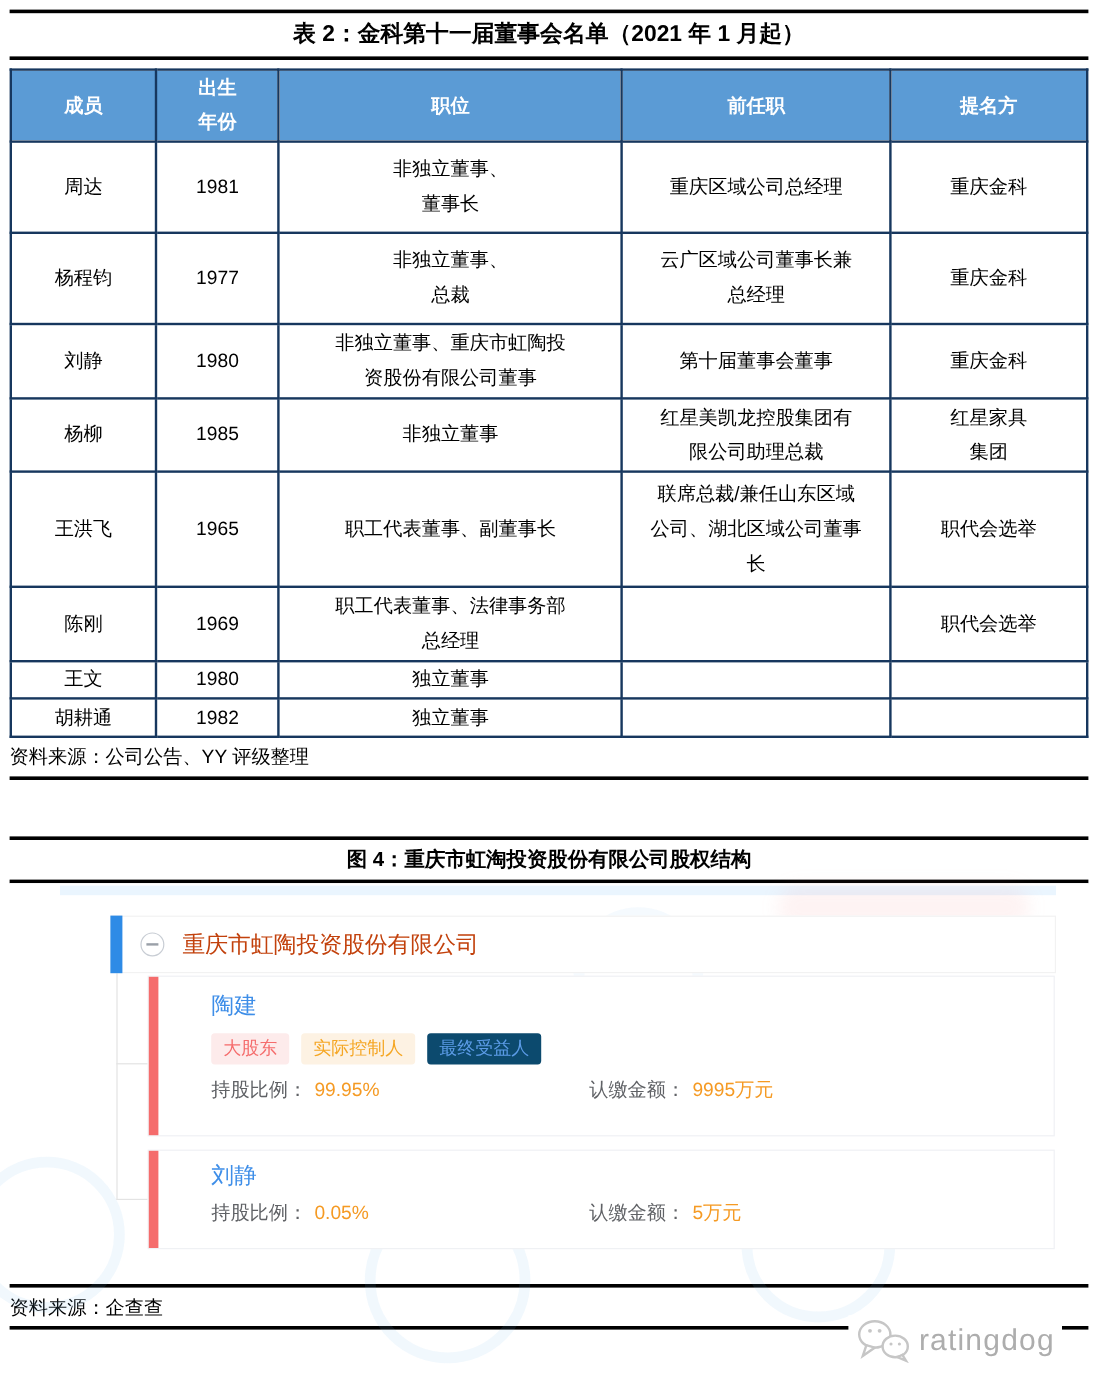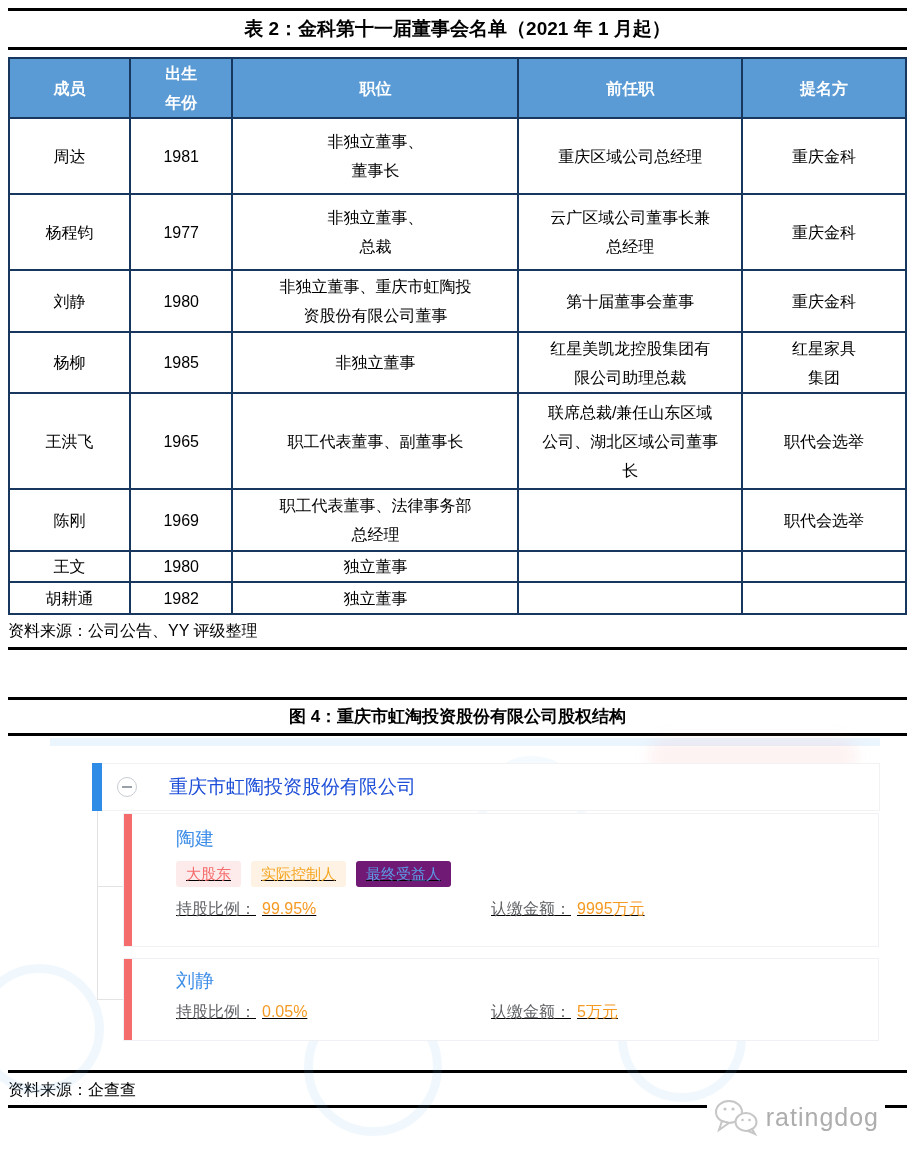--- a/index.html
+++ b/index.html
@@ -41,39 +41,39 @@
   .wm4 { left:470px; top:20px;  width:90px;  height:90px; border-color:rgba(120,190,240,0.07); }
   .smudge { position:absolute; left:640px; top:2px; width:210px; height:36px;
             background:rgba(248,140,140,0.10); filter:blur(7px); border-radius:18px; }
 
   .main-row { position:absolute; left:84px; top:27px; width:786px; height:46px;
               background:#fff; border:1px solid #F2F2F2; display:flex; align-items:center; }
   .blue-bar { position:absolute; left:-1px; top:-1px; width:10px; height:48px; background:#2E8BE6; }
   .minus-icon { margin-left:24px; width:20px; height:20px; border:1px solid #C8CDD4;
                 border-radius:50%; position:relative; flex:0 0 auto; cursor:pointer; box-sizing:border-box; }
   .minus-icon::after { content:""; position:absolute; left:4px; right:4px; top:8px; height:2px; background:#9AA0A8; }
-  .root-name { margin-left:32px; color:#1d4ed8; font-size:19px; }
+  .root-name { margin-left:15px; color:#c2410c; font-size:19px; }
 
   .cline { position:absolute; background:#E3E3E3; }
   .v-line  { left:89px; top:74px; width:1px; height:190px; }
   .h-line1 { left:89px; top:150px; width:27px; height:1px; }
   .h-line2 { left:89px; top:263px; width:27px; height:1px; }
 
   .card { position:absolute; background:#fff; border:1px solid #EFF1F4; box-sizing:border-box; }
   .card1 { left:115px; top:77px;  width:756px; height:134px; }
   .card2 { left:115px; top:222px; width:756px; height:83px; }
   .red-bar { position:absolute; left:0; top:0; width:8px; height:100%; background:#F56C6C; }
-  .card-body { padding:13px 0 0 52px;text-decoration:underline; }
+  .card-body { padding:13px 0 0 52px; }
   .card2 .card-body { padding-top:10px; }
   .holder-name { color:#3E8EE8; font-size:19px; line-height:24px; display:inline-block; }
   .tag-row { margin-top:10px; display:flex; gap:10px; }
   .tag { font-size:15px; line-height:20px; padding:3px 10px; border-radius:3px; }
   .t-red    { color:#F56C6C; background:#FDEBEB; }
   .t-orange { color:#F5A623; background:#FDF2E3; }
-  .t-blue   { color:#5B9BE6; background:#701a75; }
+  .t-blue   { color:#5B9BE6; background:#0c4a6e; }
   .stat-row { margin-top:11px; display:flex; font-size:16px; line-height:22px; color:#606266; }
   .card2 .stat-row { margin-top:8px; }
   .stat-left { width:315px; }
   .val { color:#F59A23; margin-left:6px; }
 
   
   .dog-logo { position:absolute; right:30px; top:1096px; background:#fff; z-index:5;
               display:flex; align-items:center; gap:7px; padding:2px 6px; }
   .dog-text { font-size:25px; color:#ADADAD; letter-spacing:1px; }
   .fig-src { font-size:16px; padding:7px 0 4px 0; }

